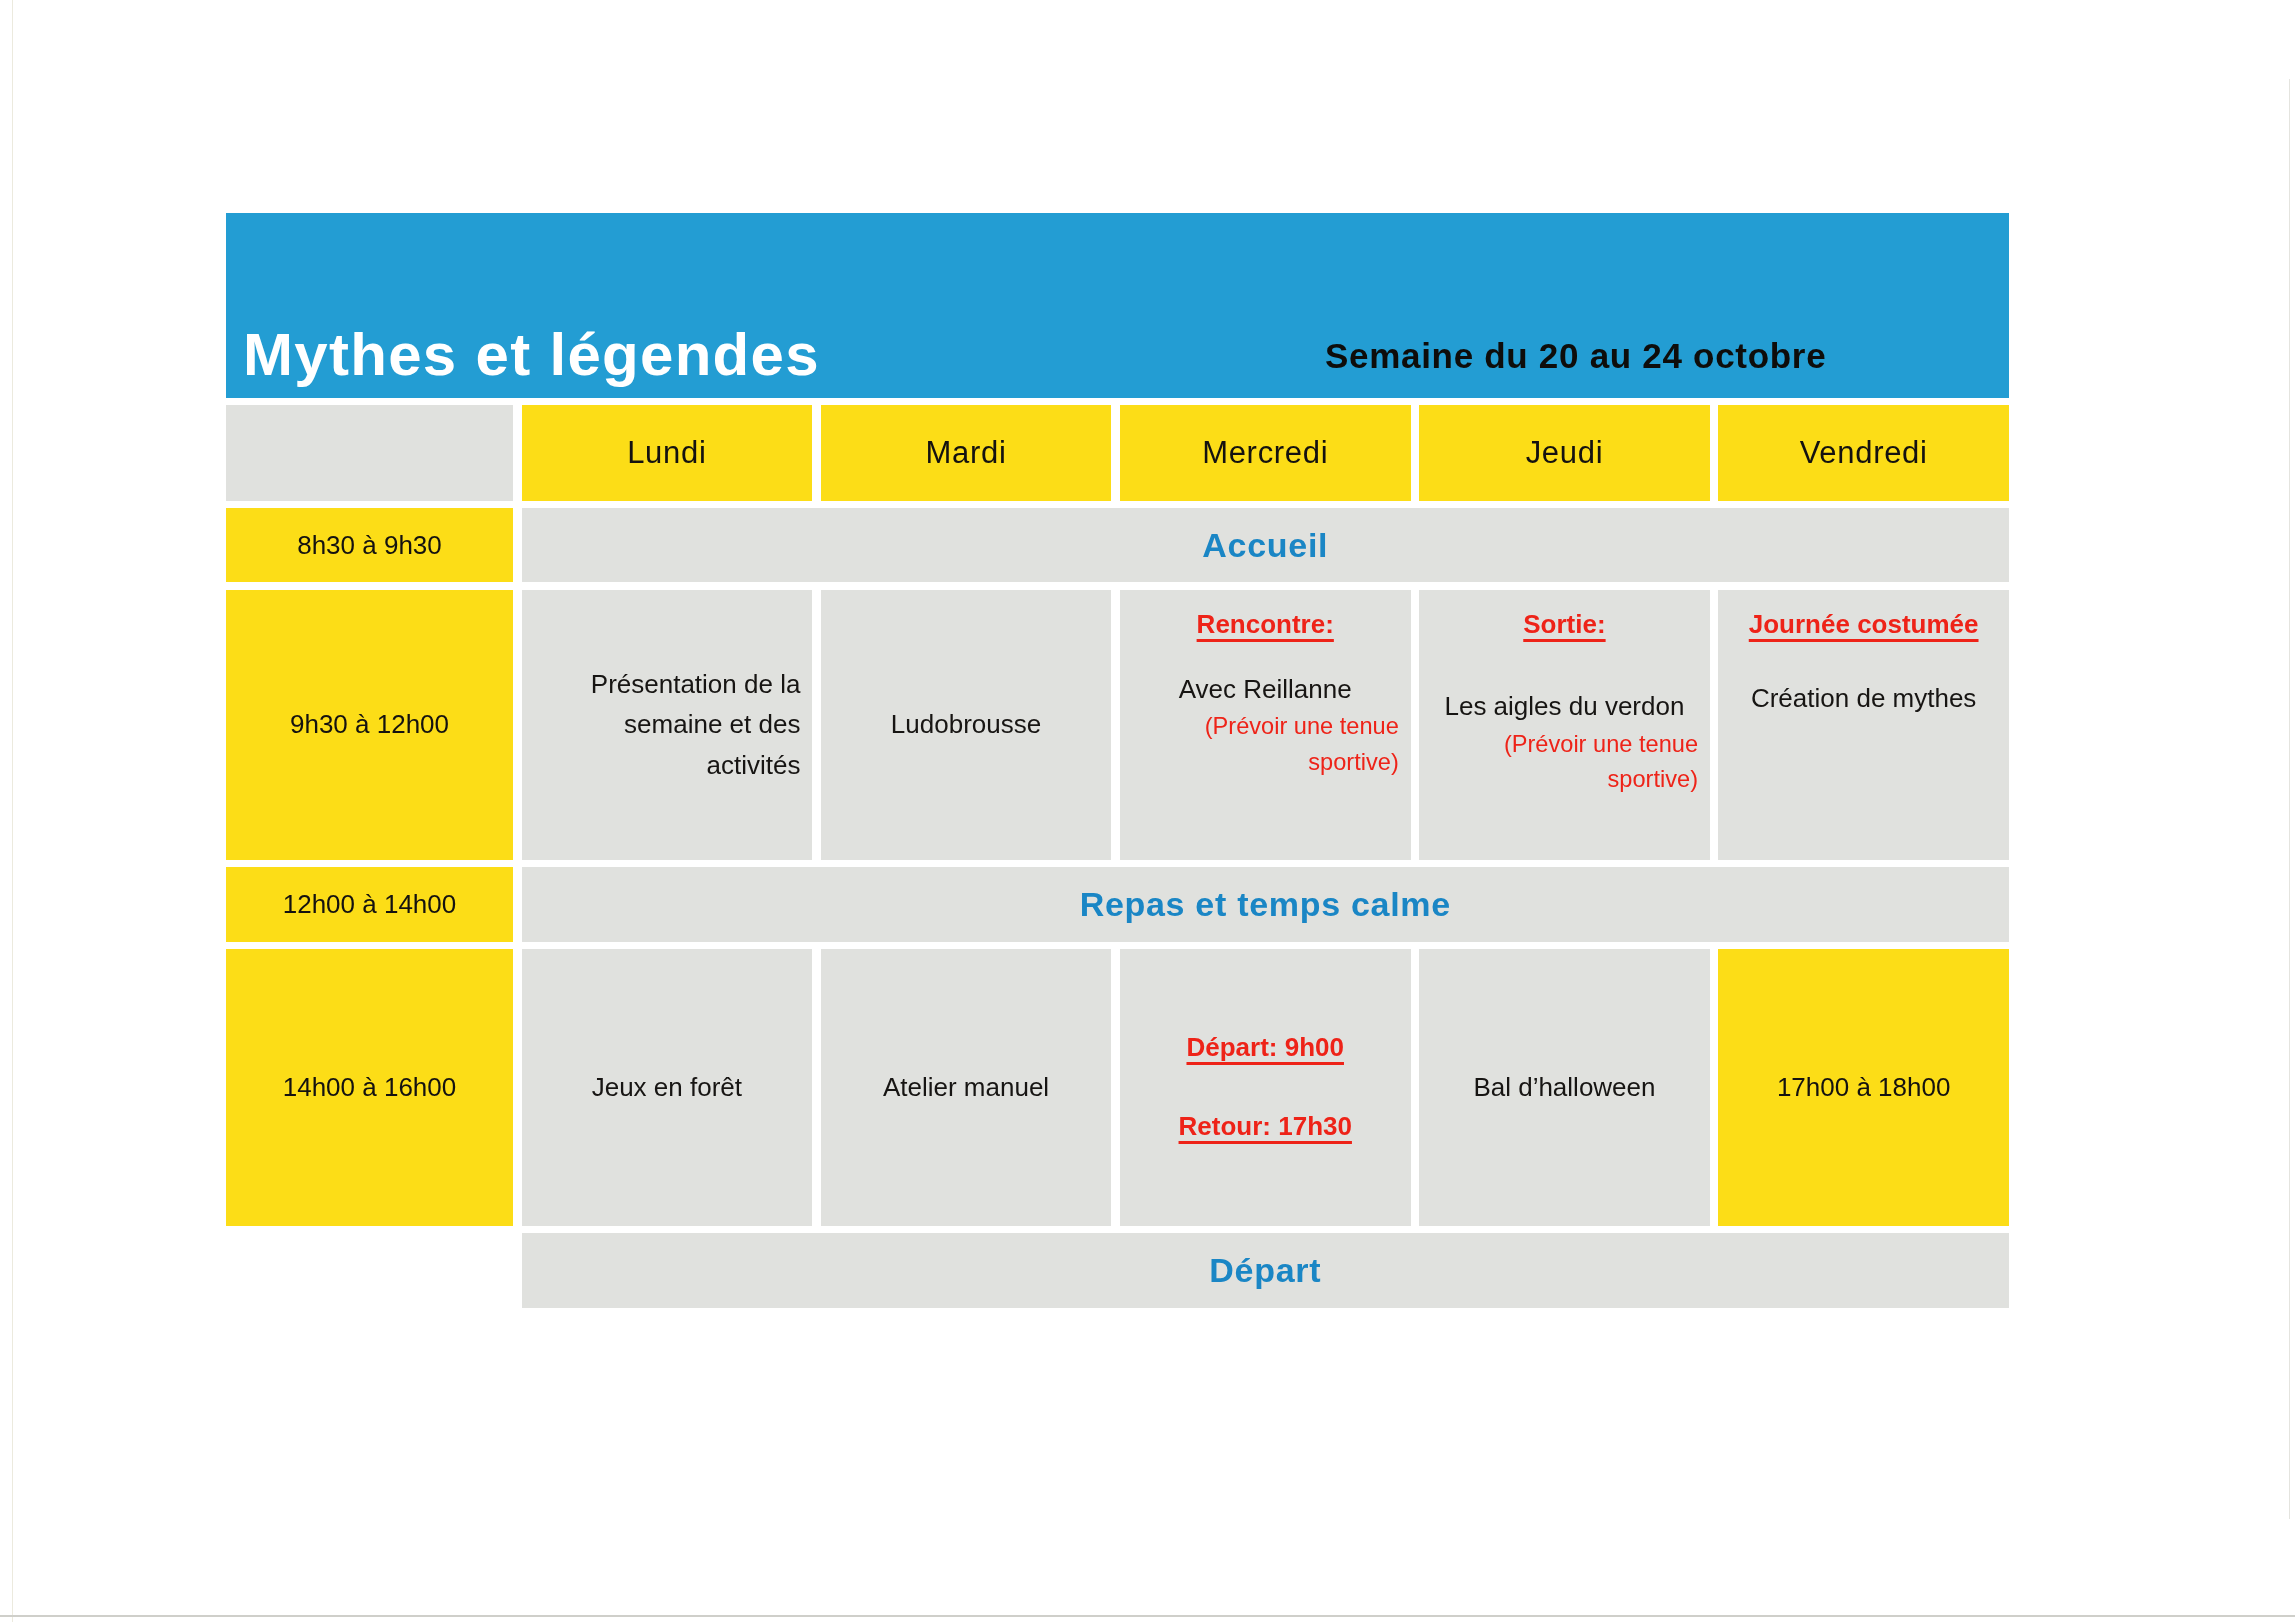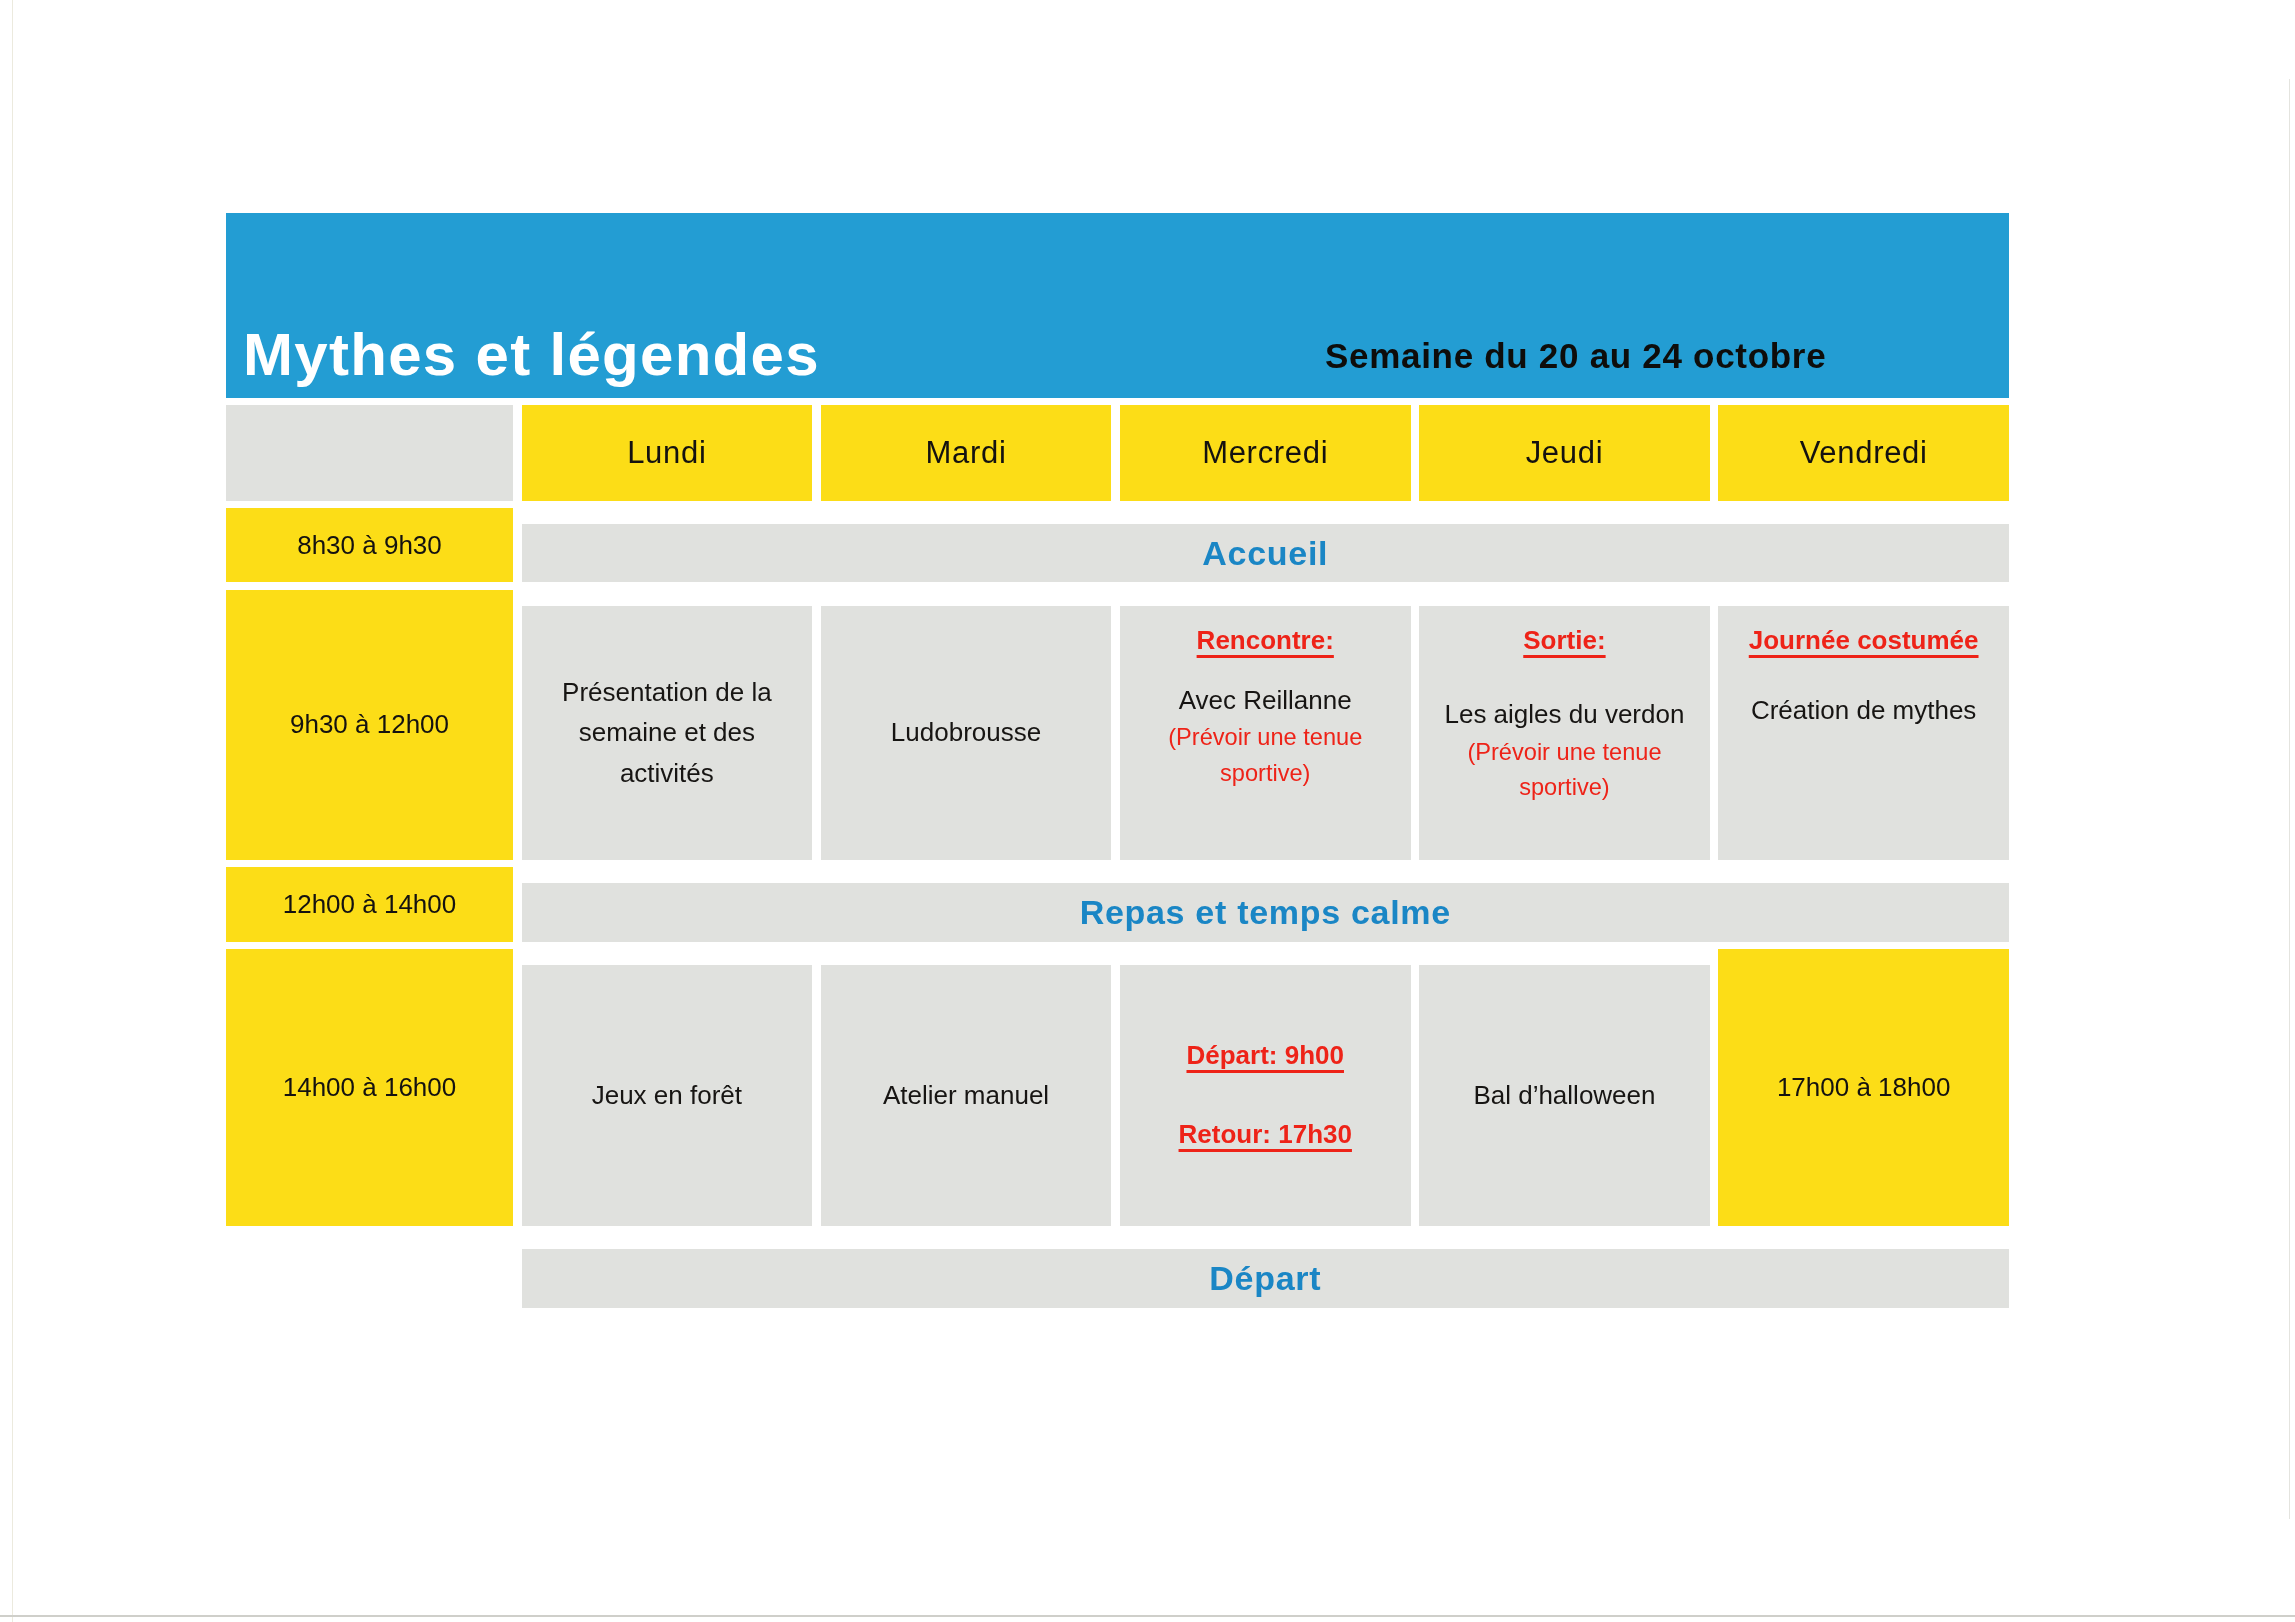--- a/index.html
+++ b/index.html
@@ -37,33 +37,33 @@
   }
   .band .subtitle{
     position:absolute;left:1099px;bottom:22px;color:#0e0d0b;
     font-size:35px;font-weight:bold;letter-spacing:0.7px;
   }
   .cell{
     display:flex;flex-direction:column;align-items:center;justify-content:center;
     text-align:center;
   }
   .yellow{background:var(--yellow);}
-  .gray{background:var(--gray);margin-top:16px;}
+  .gray{background:var(--gray);}
   .corner{background:var(--gray);}
   .day-h{font-size:31px;color:#141210;letter-spacing:0.7px;}
   .time{font-size:26px;color:#141210;}
   .rowspan{grid-column:2 / -1;}
   .span-label{font-size:34px;font-weight:bold;color:var(--text-blue);letter-spacing:0.7px;}
   .act{font-size:26px;line-height:1.55;color:var(--ink);}
   .note{font-size:23.6px;line-height:1.5;color:var(--red);}
   .rhead{
     font-size:26px;font-weight:bold;color:var(--red);
     text-decoration:underline;text-decoration-thickness:2.6px;text-underline-offset:5.9px;
   }
-  .pad{padding:15.7px 11.8px;}
+  .pad{padding:15.7px 11.8px;text-align:right;}
   .sp-s{flex:0.6;}
   .sp-m{flex:0.9;}
   .sp-l{flex:2;}
   .topflow{justify-content:flex-start;padding-top:19.6px;}
   .gap70{gap:48px;}
 </style>
 </head>
 <body>
 
 <div class="edge-left"></div>

